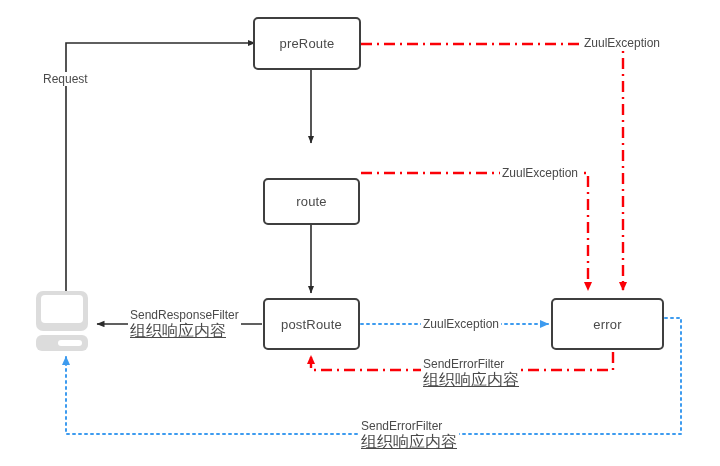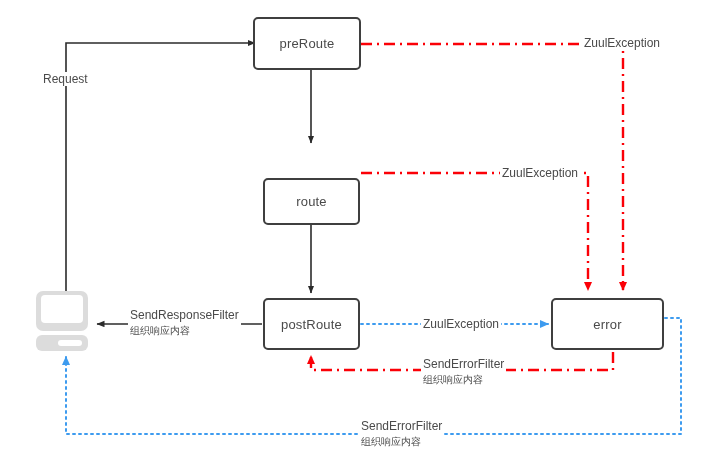--- a/index.html
+++ b/index.html
@@ -45,21 +45,22 @@
     text-align: left;
     background: #ffffff;
     white-space: nowrap;
     padding: 0 2px;
   }
   .edge-label.two-line {
     line-height: 15px;
   }
   .edge-label .cn {
     display: block;
-    font-size: 10px;
+    font-size: 16px;
+    text-decoration: underline;
   }
   .plain-label {
     position: absolute;
     color: #4a4a4a;
     font-size: 12px;
     background: #ffffff;
     white-space: nowrap;
     padding: 0 2px;
   }
   

